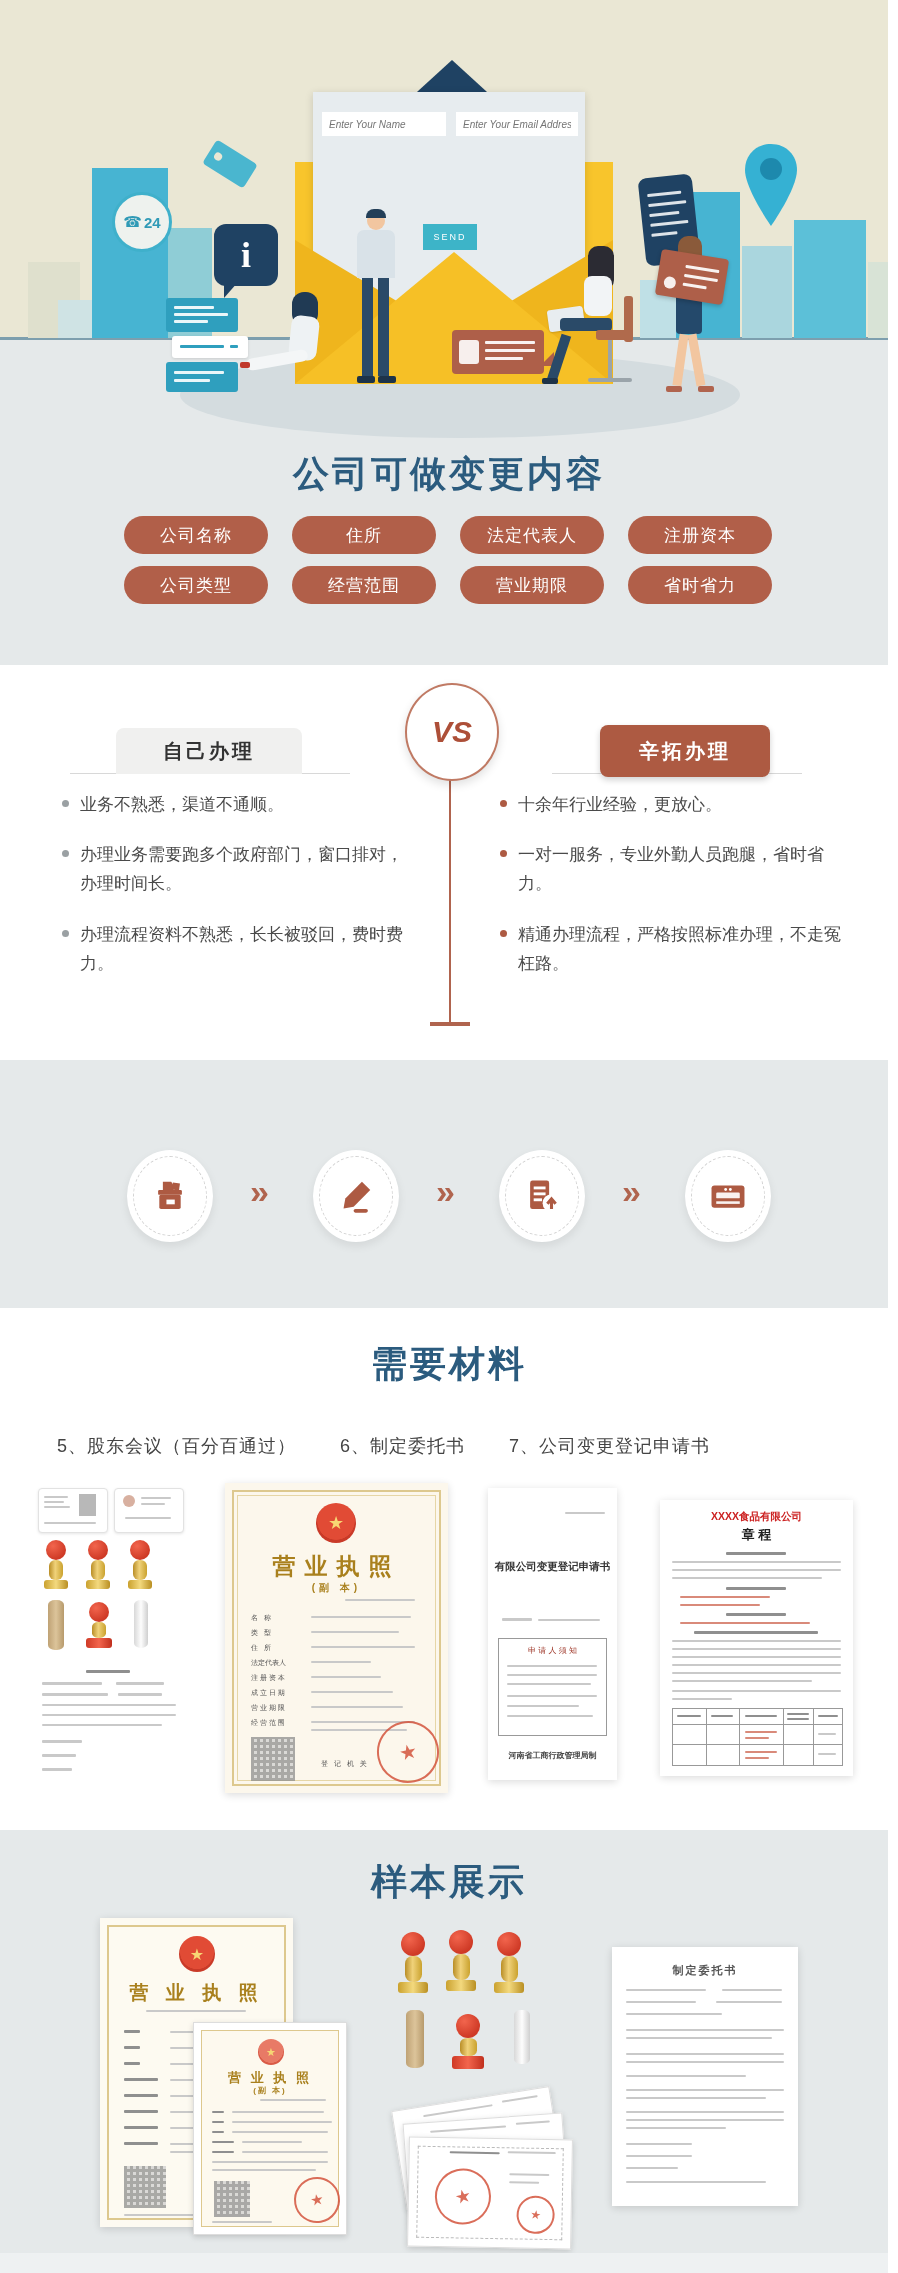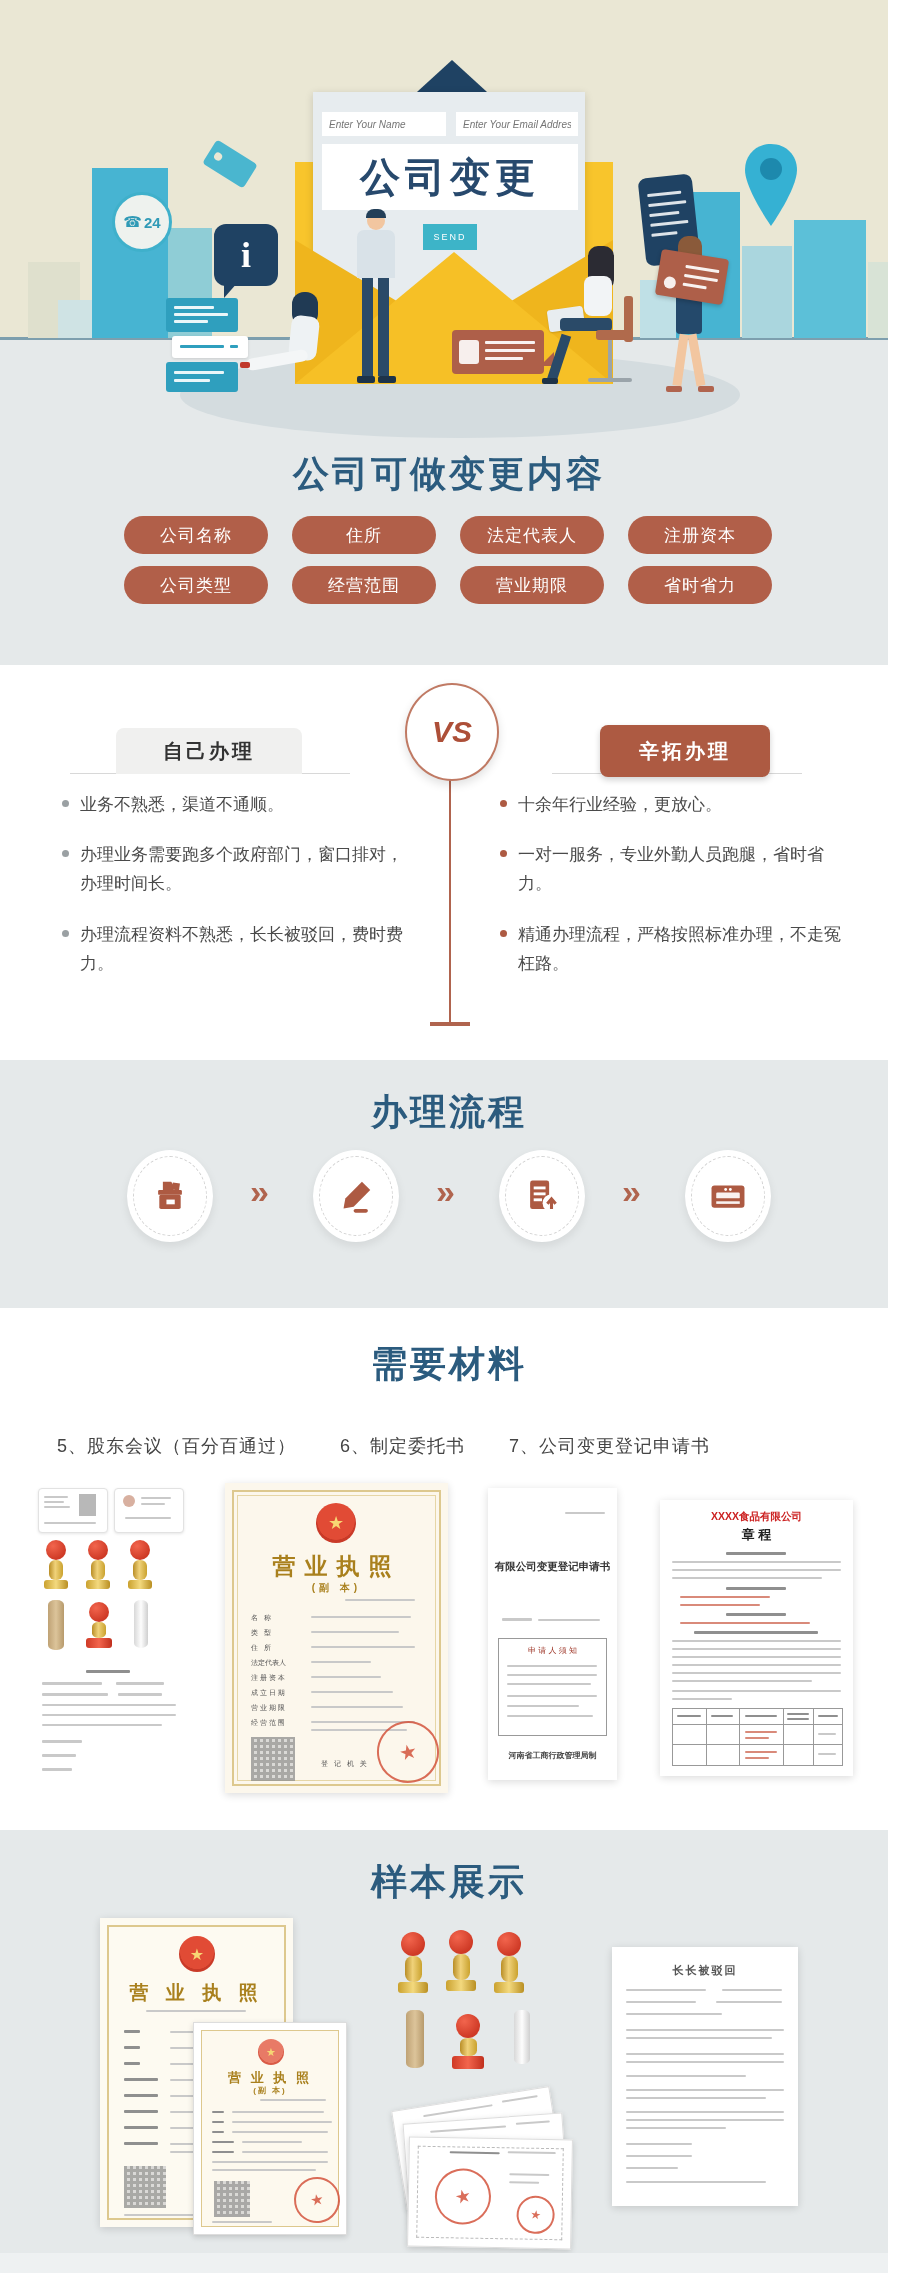--- a/index.html
+++ b/index.html
@@ -157,21 +157,20 @@
     <div class="abs" style="left:206px;top:150px;width:48px;height:28px;background:#4ab6cf;border-radius:4px;transform:rotate(32deg);">
       <i class="abs" style="left:6px;top:10px;width:8px;height:8px;border-radius:50%;background:#eae7d4;"></i>
     </div>
 
     <div>
       <div class="abs env-flap"></div>
       <div class="abs env-body"></div>
       <div class="abs letter">
         <input id="name-input" placeholder="Enter Your Name" style="">
         <input id="email-input" placeholder="Enter Your Email Address" style="">
-        <div class="letter-title">公司变更</div>
         <button class="send-btn">SEND</button>
       </div>
       <div class="abs env-vl"></div>
       <div class="abs env-vr"></div>
       <div class="abs env-vf"></div>
     </div>
 
     <div class="abs badge24">
       <span>☎</span>
       <span>24</span>
@@ -289,21 +288,20 @@
       <div class="vs-item">办理流程资料不熟悉，长长被驳回，费时费力。</div>
     </div>
     <div class="vs-col vs-col-r">
       <div class="vs-item">十余年行业经验，更放心。</div>
       <div class="vs-item">一对一服务，专业外勤人员跑腿，省时省力。</div>
       <div class="vs-item">精通办理流程，严格按照标准办理，不走冤枉路。</div>
     </div>
   </section>
 
   <section id="sec-process">
-    <div class="h-title" style="top:28px;">办理流程</div>
     <div class="steps">
 
       <div class="step-circle" style="left:127px;">
         <svg width="38" height="38" viewBox="0 0 32 32">
           <g fill="#ad5a42">
             <path d="M10 4h7l2 3v4h-9z"></path>
             <rect x="18" y="5" width="6" height="6" transform="rotate(8 21 8)"></rect>
             <rect x="6" y="11" width="20" height="4" rx="1"></rect>
             <rect x="7" y="15" width="18" height="12" rx="1.5"></rect>
           </g>
@@ -596,21 +594,21 @@
         <i class="bl bld" style="left:40px;top:13px;width:50px;height:2px;"></i>
         <i class="bl" style="left:98px;top:12px;width:48px;height:2px;"></i>
         <div class="rseal" style="left:26px;top:30px;width:52px;height:52px;font-size:18px;transform:rotate(-14deg);">★</div>
         <div class="rseal" style="left:108px;top:56px;width:34px;height:34px;font-size:12px;transform:rotate(8deg);">★</div>
         <i class="bl" style="left:100px;top:34px;width:40px;height:2px;"></i>
         <i class="bl" style="left:100px;top:42px;width:30px;height:2px;"></i>
       </div>
     </div>
 
     <div class="doc" style="left:612px;top:117px;width:186px;height:259px;">
-      <div class="tiny" style="left:0;top:16px;width:186px;text-align:center;font-size:11px;font-weight:bold;letter-spacing:2px;color:#555;">长长被驳回</div>
+      <div class="tiny" style="left:0;top:16px;width:186px;text-align:center;font-size:11px;font-weight:bold;letter-spacing:2px;color:#555;">制定委托书</div>
       <div>
         <i class="bl" style="left:14px;top:42px;width:80px;height:2px;"></i>
           <i class="bl" style="left:110px;top:42px;width:60px;height:2px;"></i>
         <i class="bl" style="left:14px;top:54px;width:70px;height:2px;"></i>
           <i class="bl" style="left:104px;top:54px;width:66px;height:2px;"></i>
         <i class="bl" style="left:14px;top:66px;width:96px;height:2px;"></i>
         <i class="bl" style="left:14px;top:82px;width:158px;height:2px;"></i>
         <i class="bl" style="left:14px;top:90px;width:146px;height:2px;"></i>
         <i class="bl" style="left:14px;top:106px;width:158px;height:2px;"></i>
         <i class="bl" style="left:14px;top:114px;width:158px;height:2px;"></i>

